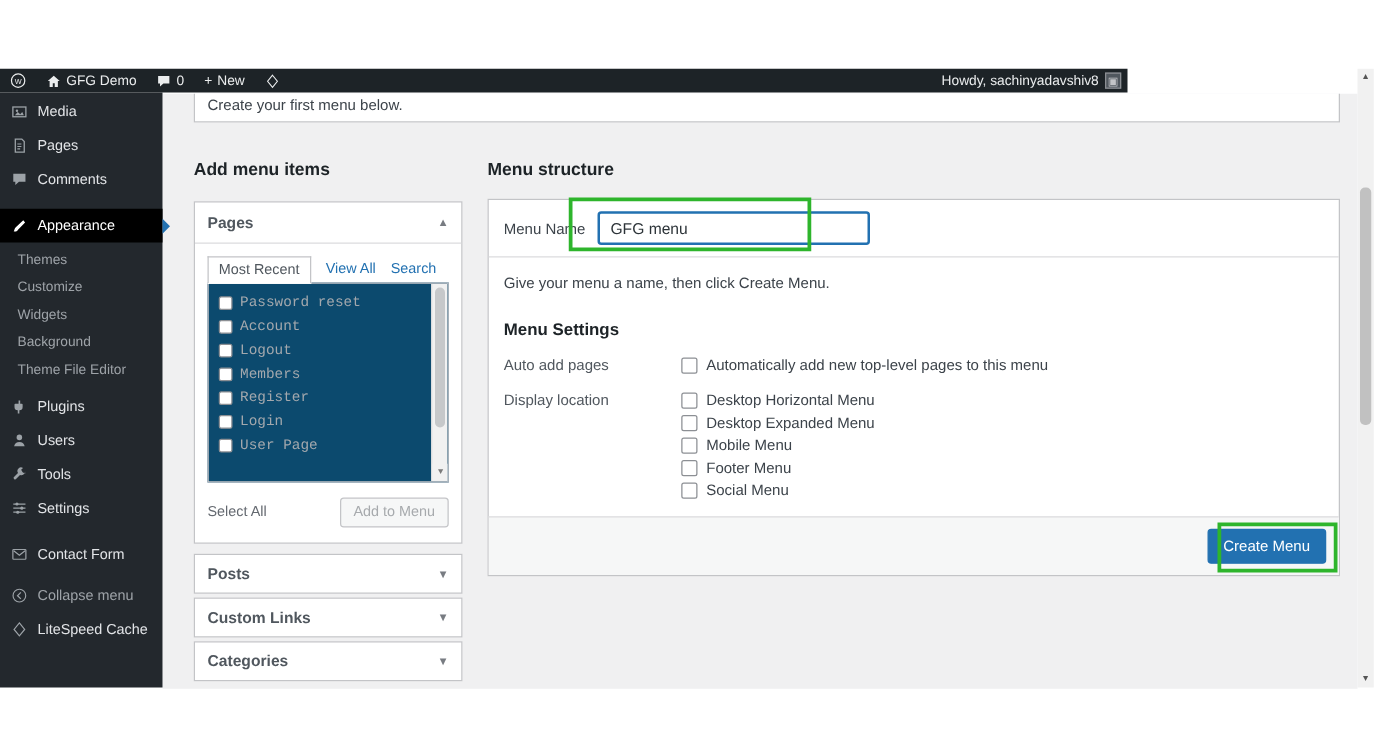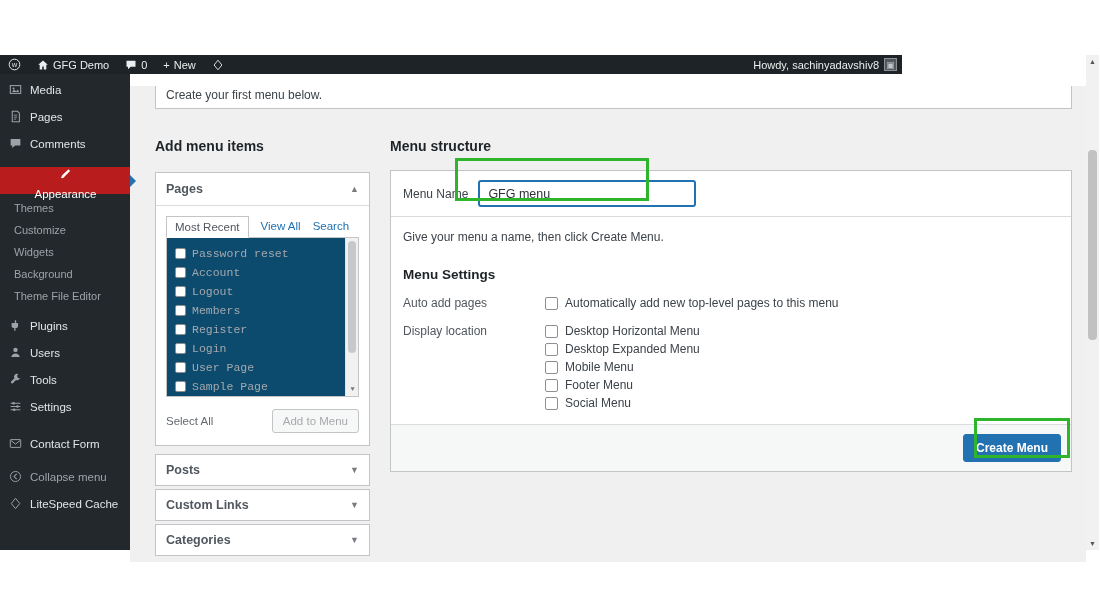--- a/index.html
+++ b/index.html
@@ -10,31 +10,31 @@
   .adminbar { position:absolute; left:0; top:55px; width:902px; height:19px; background:#1d2327; color:#ebedee; display:flex; align-items:center; font-size:11px; z-index:5; }
   .ab-item { display:flex; align-items:center; gap:4px; padding:0 8px; height:100%; cursor:pointer; }
   .ab-item svg { display:block; }
   .ab-right { margin-left:auto; display:flex; align-items:center; gap:5px; padding-right:5px; }
   .avatar { width:13px; height:13px; background:#50575e; border:1px solid #8c8f94; display:flex; align-items:center; justify-content:center; color:#c3c4c7; font-size:9px; }
 
   
   .sidebar { position:absolute; left:0; top:74px; width:130px; height:476px; background:#23282d; color:#e2e4e7; font-size:11.5px; padding-top:2px; z-index:4; }
   .sb-item { height:27px; display:flex; align-items:center; gap:8px; padding:0 8px 0 9px; cursor:pointer; position:relative; }
   .sb-item svg { flex:0 0 auto; color:#9ca2a7; }
-  .sb-item.active { background:#b91c1c; color:#fff;flex-direction:column; }
+  .sb-item.active { background:#000000; color:#fff; }
   .sb-item.active svg { color:#fff; }
   .sb-item.active .cur-arrow { position:absolute; right:-6px; top:50%; margin-top:-6px; width:0; height:0; border-top:6px solid transparent; border-bottom:6px solid transparent; border-left:6px solid #2271b1; }
   .sb-gap { margin-top:10px; }
   .submenu { padding:3px 0 5px; }
   .submenu-item { height:22px; display:flex; align-items:center; padding-left:14px; color:#9ea3a8; font-size:11px; cursor:pointer; }
   .submenu-item.current { color:#fff; font-weight:bold; }
   .sb-collapse { margin-top:6px; color:#9ea3a8; }
 
   
-  .content { position:absolute; left:130px; top:86px; width:956px; height:476px; background:#f0f0f1; overflow:hidden; z-index:1; }
+  .content { position:absolute; left:130px; top:75px; width:956px; height:476px; background:#f0f0f1; overflow:hidden; z-index:1; }
   .notice { position:absolute; left:25px; top:-12px; width:917px; height:35px; background:#fff; border:1px solid #c3c4c7; display:flex; align-items:flex-end; padding:4px 10px 6px; font-size:12px; color:#3c434a; }
   .col-heading { position:absolute; top:52px; font-size:14px; font-weight:bold; color:#1d2327; }
   .h-left { left:25px; } .h-right { left:260px; }
 
   
   .left-col { position:absolute; left:25px; top:86px; width:215px; }
   .pages-panel { background:#fff; border:1px solid #c3c4c7; }
   .panel-header { height:33px; display:flex; justify-content:space-between; align-items:center; padding:0 10px; border-bottom:1px solid #dcdcde; cursor:pointer; }
   .panel-title { font-size:12.5px; font-weight:600; color:#50575e; }
   .toggle-glyph { font-size:9px; color:#787c82; }
@@ -63,21 +63,21 @@
   .ms-label { font-size:12px; color:#3c434a; margin-right:10px; white-space:nowrap; }
   .name-input { width:218px; height:27px; border:2px solid #2271b1; border-radius:3px; padding:0 8px; font-size:12.5px; color:#2c3338; outline:none; font-family:"Liberation Sans", sans-serif; }
   .ms-helper { padding:13px 12px 9px; font-size:12px; color:#3c434a; }
   .ms-settings { padding:14px 12px 0; flex:1 1 auto; }
   .ms-settings h3 { font-size:13.5px; color:#1d2327; margin-bottom:14px; }
   .setting-row { display:flex; margin-bottom:10px; font-size:12px; color:#3c434a; }
   .setting-label { width:130px; flex:0 0 auto; color:#50575e; }
   .opt { display:flex; align-items:center; gap:7px; margin-bottom:4px; cursor:pointer;padding-left:12px; }
   .opt .cb { width:13px; height:13px; }
   .ms-footer { border-top:1px solid #dcdcde; background:#f6f7f7; padding:9px 10px; display:flex; justify-content:flex-end; flex:0 0 auto; }
-  .create-btn { background:#2271b1; border:1px solid #2271b1; color:#fff; font-size:12px; font-weight:700; padding:6px 12px; border-radius:3px; cursor:pointer; font-family:"Liberation Sans", sans-serif; }
+  .create-btn { background:#2271b1; border:1px solid #2271b1; color:#fff; font-size:12px; font-weight:400; padding:6px 12px; border-radius:3px; cursor:pointer; font-family:"Liberation Sans", sans-serif; }
 
   
   .page-scrollbar { position:absolute; left:1086px; top:55px; width:13px; height:495px; background:#f1f1f1; z-index:6; }
   .ps-arrow { position:absolute; left:0; width:13px; height:13px; display:flex; align-items:center; justify-content:center; font-size:7px; color:#555; cursor:pointer; }
   .ps-up { top:0; } .ps-down { bottom:0; }
   .ps-thumb { position:absolute; left:2px; top:95px; width:9px; height:190px; background:#c1c1c1; border-radius:4px; cursor:pointer; }
 
   
   .annot { position:absolute; border:3px solid #2eb52c; z-index:50; pointer-events:none; }
   .annot-name { left:455px; top:158px; width:194px; height:43px; }
@@ -263,24 +263,20 @@
                 <span class="cb"></span>
                 <span>Register</span>
               </div>
             <div class="page-item">
                 <span class="cb"></span>
                 <span>Login</span>
               </div>
             <div class="page-item">
                 <span class="cb"></span>
                 <span>User Page</span>
-              </div>
-            <div class="page-item">
-                <span class="cb"></span>
-                <span>Sample Page</span>
               </div>
             <div class="list-scroll">
               <div class="list-thumb"></div>
               <div class="scroll-btn">▼</div>
             </div>
           </div>
           <div class="panel-actions">
             <span class="select-all">Select All</span>
             <button class="add-btn">Add to Menu</button>
           </div>

